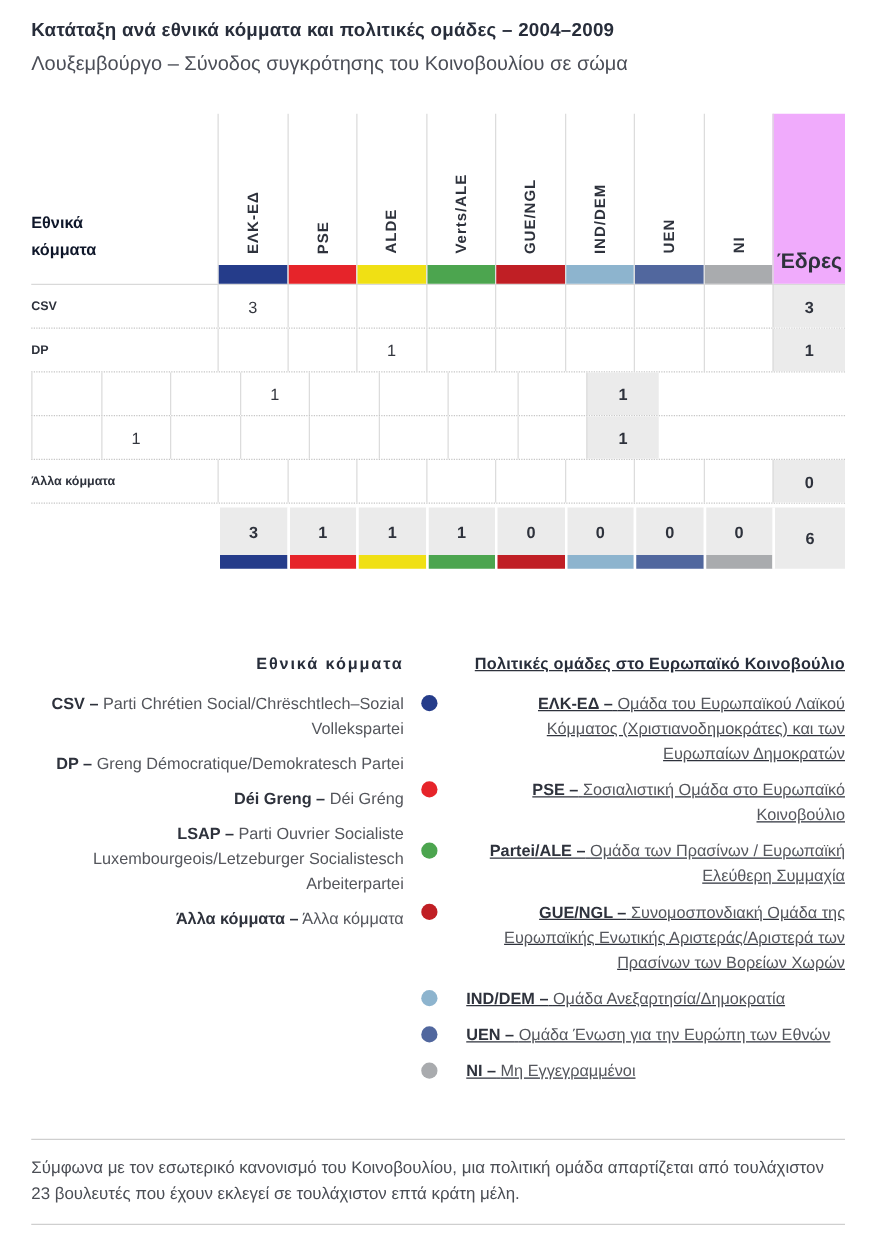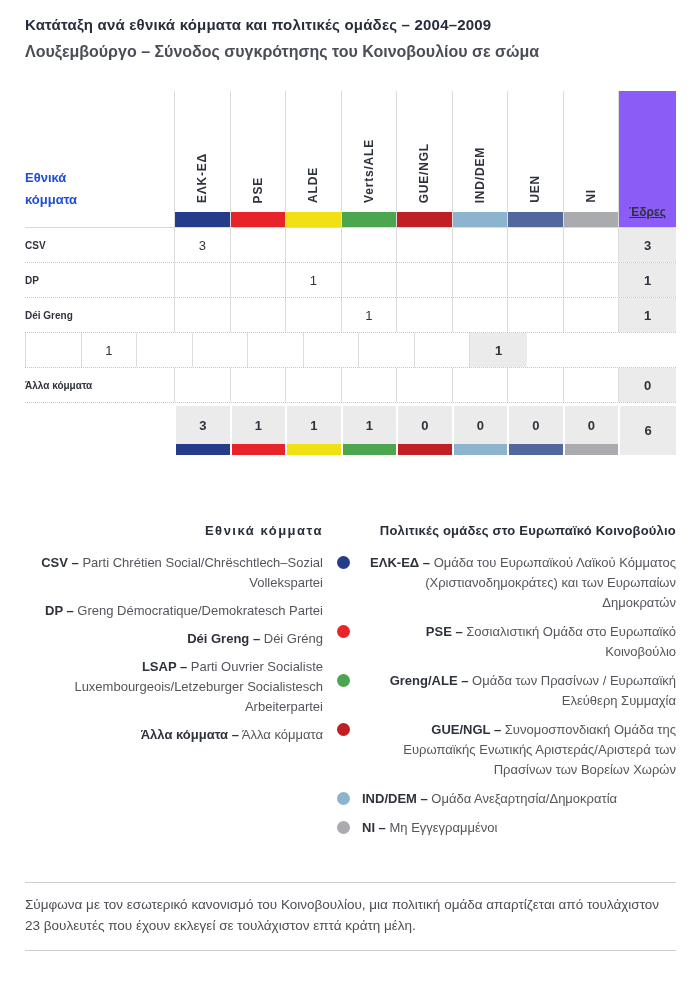--- a/index.html
+++ b/index.html
@@ -6,46 +6,46 @@
   html, body { background: #ffffff; }
   body {
     width: 700px; height: 1003px; overflow: hidden;
     font-family: "Liberation Sans", "DejaVu Sans", sans-serif;
     color: #2e323c;
   }
   .page { padding: 16px 24px 0 25px; }
 
   
   .title { font-size: 15px; font-weight: bold; color: #272d3a; letter-spacing: 0.2px; }
-  .subtitle { font-size: 16px; font-weight: bold; color: #4b4e57; margin-top: 10px; }
+  .subtitle { font-size: 16px; font-weight: normal; color: #4b4e57; margin-top: 10px; }
 
   
   .ep-table { margin-top: 30px; width: 651px; }
   .trow, .thead, .totals { display: flex; width: 651px; }
   .c-label { width: 149px; flex: 0 0 149px; }
   .c-grp   { width: 55.5px; flex: 0 0 55.5px; }
   .c-seats { width: 58px;  flex: 0 0 58px; }
 
   .thead { height: 137px; border-bottom: 1px solid #d9d9d9; }
   .hcell-label { display: flex; align-items: flex-end; padding-bottom: 16px; }
-  .rowhead { font-size: 13px; font-weight: bold; color: #1d4ed8; line-height: 22px; }
+  .rowhead { font-size: 13px; font-weight: bold; color: #0f172a; line-height: 22px; }
   .hcell {
     border-left: 1px solid #dcdcdc;
     display: flex; flex-direction: column; align-items: center; justify-content: flex-end;
   }
   .vlabel {
     writing-mode: vertical-rl; transform: rotate(180deg);
     font-size: 12px; font-weight: bold; letter-spacing: 0.8px;
     color: #2e323c; white-space: nowrap; margin-bottom: 9px;
   }
   .hbar { align-self: stretch; height: 15px; }
   .hcell-seats {
-    background: #8b5cf6; border-left: 1px solid #dcdcdc;
+    background: #f0abfc; border-left: 1px solid #dcdcdc;
     display: flex; align-items: flex-end; justify-content: center;
-    font-size: 12px; font-weight: bold; padding-bottom: 8px; color: #2e323c; text-decoration: underline;
+    font-size: 17px; font-weight: bold; padding-bottom: 8px; color: #2e323c;
   }
 
   .trow { height: 35px; border-bottom: 1px dotted #c6c6c6; align-items: stretch; }
   .bcell-label { display: flex; align-items: center; font-size: 10px; font-weight: bold; color: #2e323c; }
   .bcell {
     border-left: 1px solid #dcdcdc;
     display: flex; align-items: center; justify-content: center;
     font-size: 13px; color: #33363e;
   }
   .bcell-seats {
@@ -65,28 +65,28 @@
   .tbar { height: 11px; }
   .tseat {
     background: #ebebeb; border-left: 2px solid #ffffff;
     display: flex; align-items: center; justify-content: center;
     font-size: 13px; font-weight: bold; color: #2e323c;
   }
 
   
   .legend { display: flex; margin-top: 68px; width: 651px; text-align: right; }
   .leg-left { width: 312px; flex: 0 0 312px; padding-right: 14px; }
-  .leg-right { flex: 1; }
+  .leg-right { flex: 1; text-decoration: underline; }
   .leg-head { font-size: 13px; font-weight: bold; color: #272d3a; letter-spacing: 1.5px; margin-bottom: 15px; }
   .leg-head-groups { letter-spacing: 0.2px; }
   .leg-item { font-size: 13px; line-height: 20px; margin-top: 8px; color: #54565c; }
   .leg-item b { color: #2e323c; }
   .grp-item { display: flex; margin-top: 9px; }
   .dot { width: 13px; height: 13px; border-radius: 50%; flex: 0 0 13px; margin-top: 3px; margin-right: 12px; }
-  .grp-text { font-size: 13px; line-height: 20px; color: #54565c; }
+  .grp-text { font-size: 13px; line-height: 20px; color: #54565c; margin-left: 11px; }
   .grp-text b { color: #2e323c; }
 
   
   .footnote-wrap {
     margin-top: 44px; width: 651px;
     border-top: 1px solid #cfcfcf; border-bottom: 1px solid #cfcfcf;
     padding: 11px 0 14px 0;
   }
   .footnote { font-size: 13.5px; line-height: 21px; color: #4b4e55; }
 </style>
@@ -160,21 +160,20 @@
       <div class="c-grp bcell"></div>
       <div class="c-grp bcell">1</div>
       <div class="c-grp bcell"></div>
       <div class="c-grp bcell"></div>
       <div class="c-grp bcell"></div>
       <div class="c-grp bcell"></div>
       <div class="c-grp bcell"></div>
       <div class="c-seats bcell-seats">1</div>
     </div>
     <div class="trow">
-      <div class="c-label bcell-label">Déi Greng</div>
       <div class="c-grp bcell"></div>
       <div class="c-grp bcell"></div>
       <div class="c-grp bcell"></div>
       <div class="c-grp bcell">1</div>
       <div class="c-grp bcell"></div>
       <div class="c-grp bcell"></div>
       <div class="c-grp bcell"></div>
       <div class="c-grp bcell"></div>
       <div class="c-seats bcell-seats">1</div>
     </div>
@@ -254,29 +253,33 @@
       <div class="grp-item">
           <span class="dot" style="background-color: rgb(37, 60, 138);"></span>
           <span class="grp-text"><b>ΕΛΚ-ΕΔ –</b> <span>Ομάδα του Ευρωπαϊκού Λαϊκού Κόμματος (Χριστιανοδημοκράτες) και των Ευρωπαίων Δημοκρατών</span></span>
         </div>
       <div class="grp-item">
           <span class="dot" style="background-color: rgb(230, 36, 42);"></span>
           <span class="grp-text"><b>PSE –</b> <span>Σοσιαλιστική Ομάδα στο Ευρωπαϊκό Κοινοβούλιο</span></span>
         </div>
       <div class="grp-item">
           <span class="dot" style="background-color: rgb(76, 165, 79);"></span>
-          <span class="grp-text"><b>Greng/ALE –</b> <span>Ομάδα των Πρασίνων / Ευρωπαϊκή Ελεύθερη Συμμαχία</span></span>
+          <span class="grp-text"><b>Partei/ALE –</b> <span>Ομάδα των Πρασίνων / Ευρωπαϊκή Ελεύθερη Συμμαχία</span></span>
         </div>
       <div class="grp-item">
           <span class="dot" style="background-color: rgb(192, 31, 37);"></span>
           <span class="grp-text"><b>GUE/NGL –</b> <span>Συνομοσπονδιακή Ομάδα της Ευρωπαϊκής Ενωτικής Αριστεράς/Αριστερά των Πρασίνων των Βορείων Χωρών</span></span>
         </div>
       <div class="grp-item">
           <span class="dot" style="background-color: rgb(141, 180, 206);"></span>
           <span class="grp-text"><b>IND/DEM –</b> <span>Ομάδα Ανεξαρτησία/Δημοκρατία</span></span>
+        </div>
+      <div class="grp-item">
+          <span class="dot" style="background-color: rgb(81, 103, 158);"></span>
+          <span class="grp-text"><b>UEN –</b> <span>Ομάδα Ένωση για την Ευρώπη των Εθνών</span></span>
         </div>
       <div class="grp-item">
           <span class="dot" style="background-color: rgb(169, 171, 174);"></span>
           <span class="grp-text"><b>NI –</b> <span>Μη Εγγεγραμμένοι</span></span>
         </div>
     </div>
   </div>
 
   <div class="footnote-wrap">
     <div class="footnote">Σύμφωνα με τον εσωτερικό κανονισμό του Κοινοβουλίου, μια πολιτική ομάδα απαρτίζεται από τουλάχιστον 23 βουλευτές που έχουν εκλεγεί σε τουλάχιστον επτά κράτη μέλη.</div>

